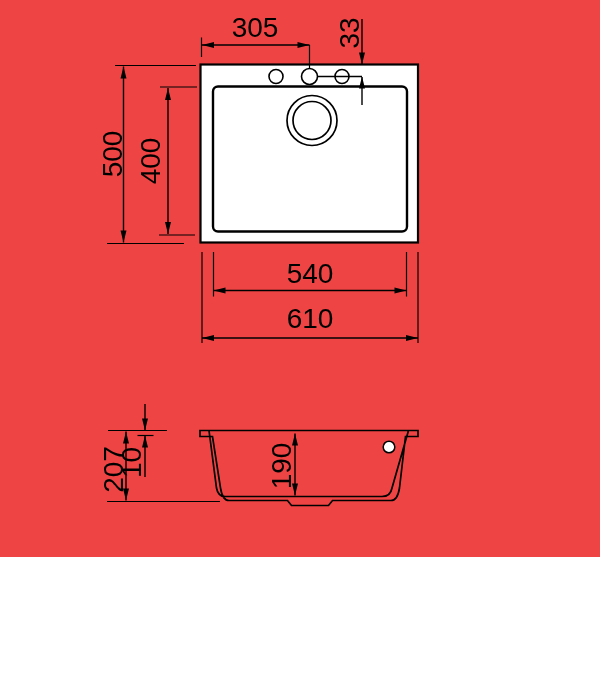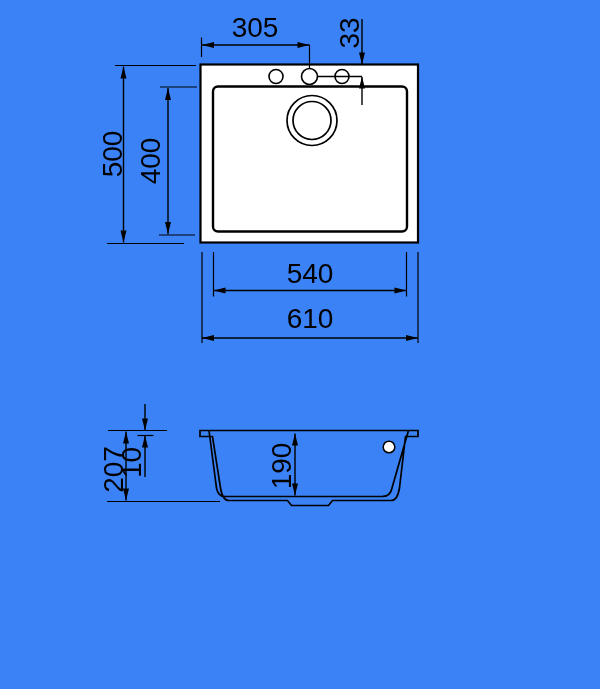--- a/index.html
+++ b/index.html
@@ -1,16 +1,16 @@
 <!DOCTYPE html>
 <html><head>
 <meta charset="utf-8">
 <style>
   html,body{margin:0;padding:0;background:#ffffff;}
-  .stage{width:600px;height:689px;position:relative;background:#3b82f6;}
+  .stage{width:600px;height:557px;position:relative;background:#ef4444;}
   .dim-label{font:28px "Liberation Sans", sans-serif;fill:#000000;}
   svg line, svg path, svg rect, svg circle{stroke:#000000;}
 </style>
 </head>
 <body>
 
 <div class="stage">
 <svg width="600" height="689" viewBox="0 0 600 689">
 
   <g fill="none" stroke-width="1.4">

